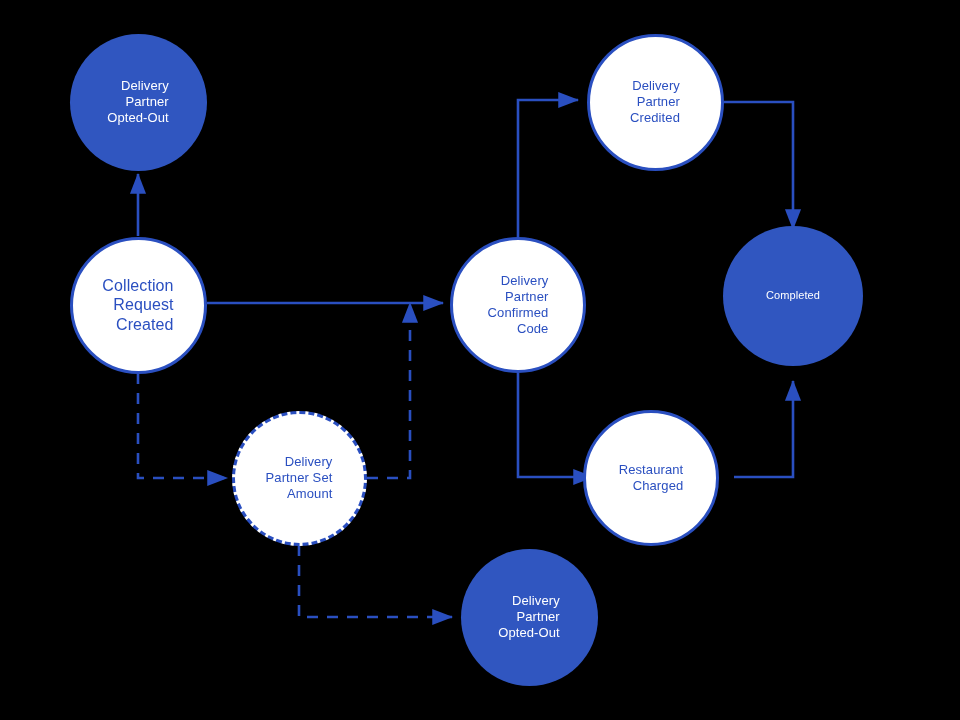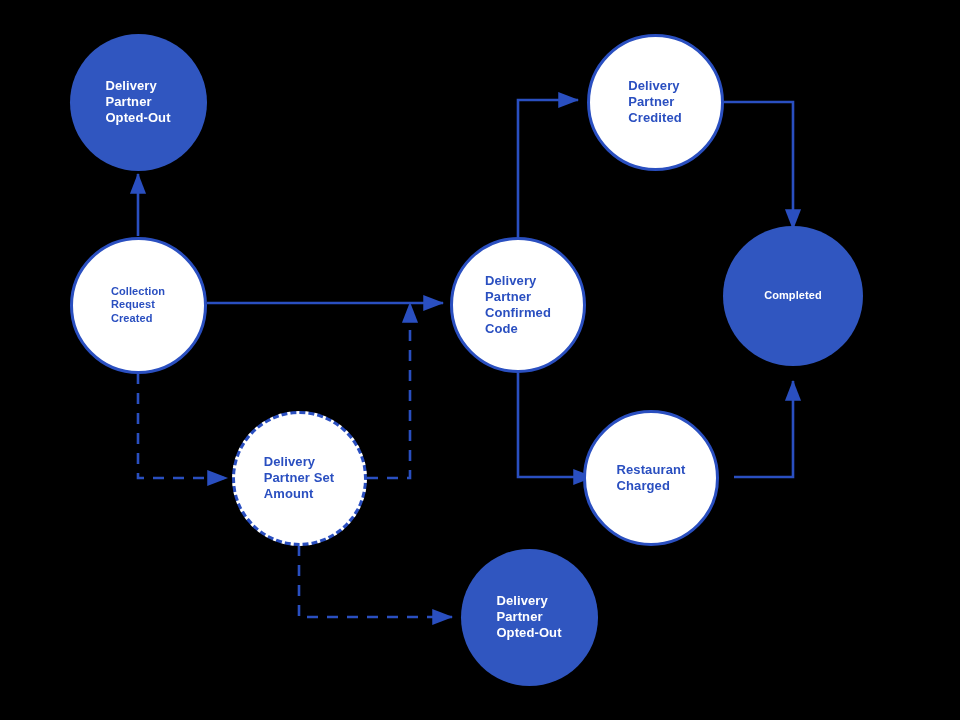--- a/index.html
+++ b/index.html
@@ -22,23 +22,23 @@
     width: 960px;
     height: 720px;
   }
   .node {
     position: absolute;
     box-sizing: border-box;
     border-radius: 50%;
     display: flex;
     align-items: center;
     justify-content: center;
-    text-align: left;
+    text-align: right;
     line-height: 1.22;
-    font-weight: bold;
+    font-weight: normal;
     letter-spacing: 0.1px;
   }
   .node-label {
     display: block;
     padding: 0 6px;
     white-space: pre-line;
   }
   .node.solid-fill {
     background: #3056c0;
     border: 0 solid transparent;
@@ -79,21 +79,21 @@
         <polyline points="724,102 793,102 793,229" fill="none" stroke="#2a4fc0" stroke-width="2.6" stroke-linecap="butt" stroke-linejoin="miter" marker-end="url(#arrow-solid)"></polyline>
         <polyline points="734,477 793,477 793,381" fill="none" stroke="#2a4fc0" stroke-width="2.6" stroke-linecap="butt" stroke-linejoin="miter" marker-end="url(#arrow-solid)"></polyline>
       </g>
   </svg>
   <div id="node-group">
       <div class="node solid-fill" style="left: 69.5px; top: 33.5px; width: 137px; height: 137px; font-size: 13px;">
         <span class="node-label">Delivery
 Partner
 Opted-Out</span>
       </div>
-      <div class="node outline" style="left: 69.5px; top: 236.5px; width: 137px; height: 137px; font-size: 11px;">
+      <div class="node outline" style="left: 69.5px; top: 236.5px; width: 137px; height: 137px; font-size: 16px;">
         <span class="node-label">Collection
 Request
 Created</span>
       </div>
       <div class="node outline-dashed" style="left: 231.5px; top: 410.5px; width: 135px; height: 135px; font-size: 13px;">
         <span class="node-label">Delivery
 Partner Set
 Amount</span>
       </div>
       <div class="node outline" style="left: 450px; top: 237px; width: 136px; height: 136px; font-size: 13px;">

